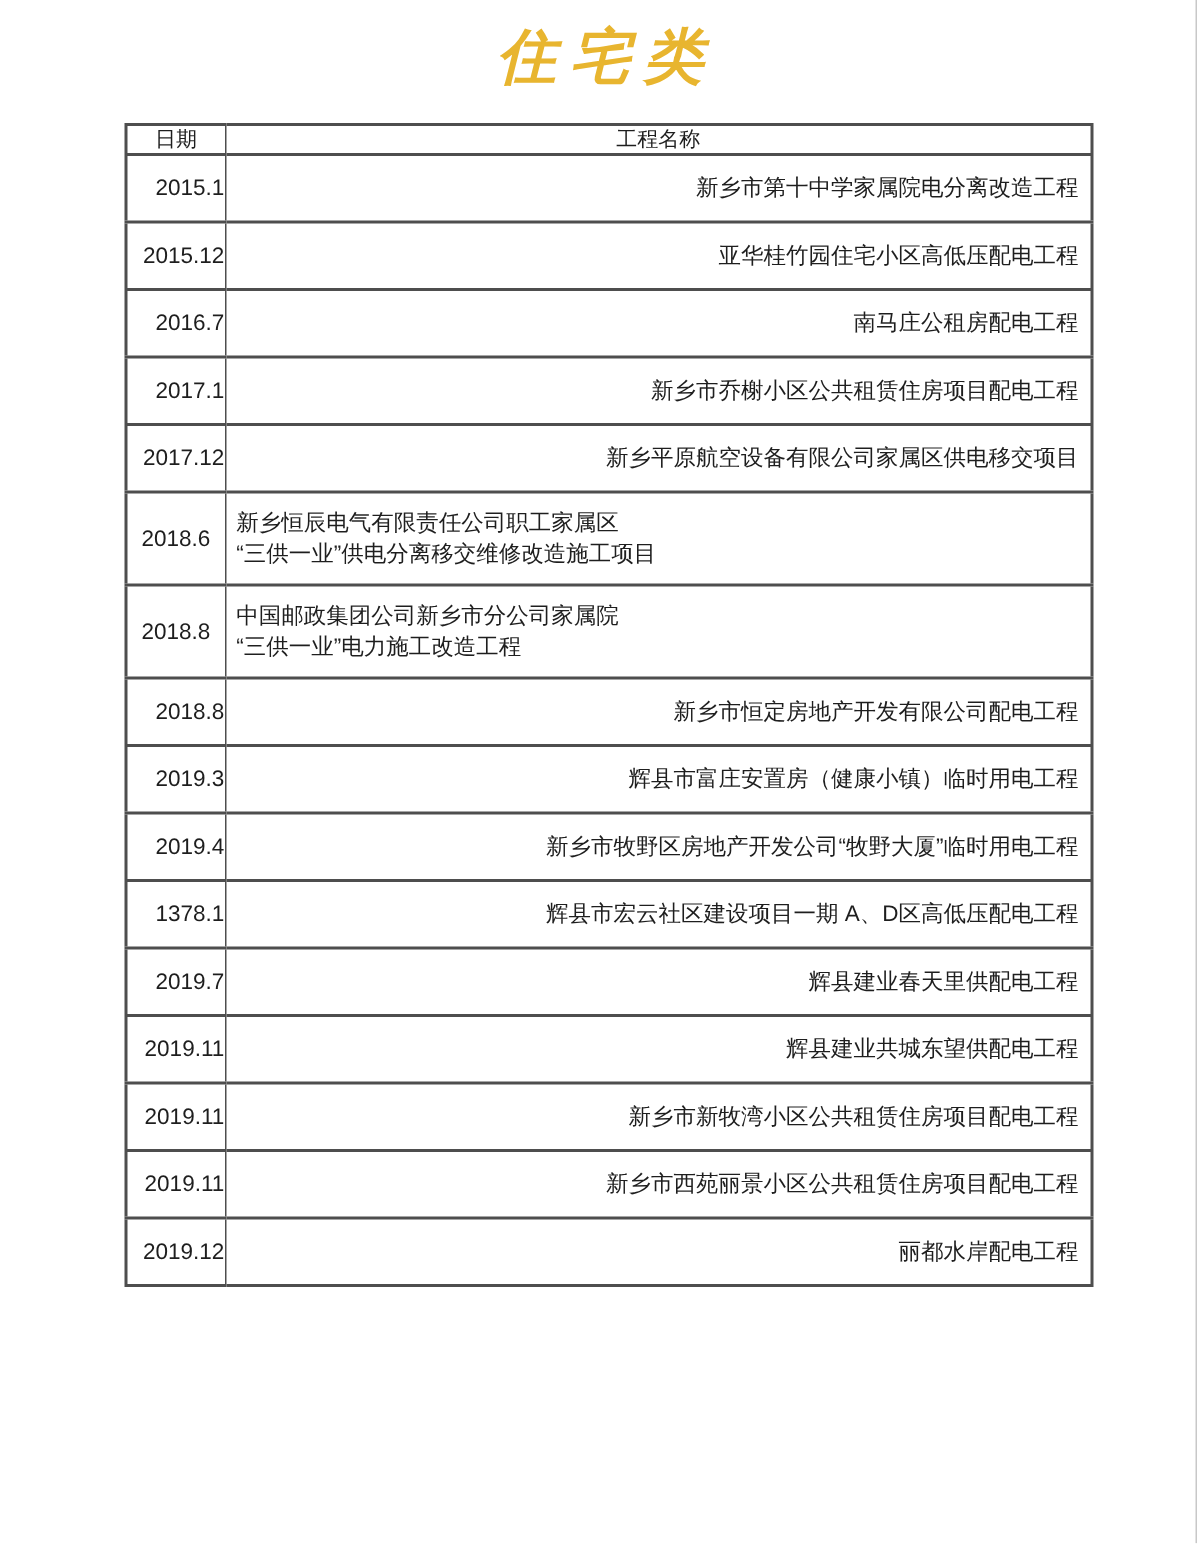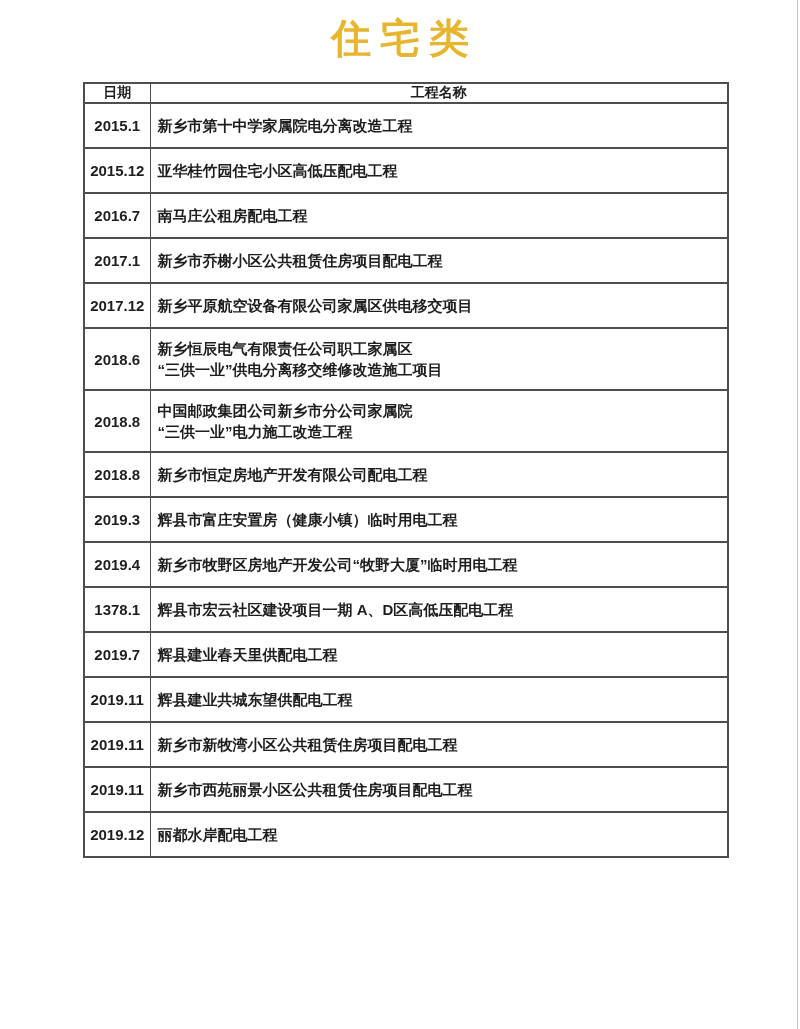--- a/index.html
+++ b/index.html
@@ -26,55 +26,56 @@
   }
   .title {
     margin: 14px 0 0 0;
     text-align: center;
     font-size: 40px;
     line-height: 48px;
     font-weight: 800;
     color: #E8B52F;
     letter-spacing: 9px;
     text-indent: 9px;
+    font-style: italic;
   }
   table.projects {
     margin: 20px 0 0 83px;
     width: 646px;
     table-layout: fixed;
     border-collapse: collapse;
     border: 2px solid #4e4e4e;
   }
   col.c-date  { width: 66px; }
   th, td {
     border: 1px solid #4e4e4e;
     border-top-width: 2px;
     border-bottom-width: 2px;
     color: #1e1e1e;
-    font-weight: 700;
+    font-weight: 400;
     vertical-align: middle;
   }
   thead th {
     height: 18px;
     font-size: 14px;
     padding: 0;
     text-align: center;
   }
   td.date {
     text-align: center;
     font-size: 15px;
     padding: 0;
   }
   td.name {
     text-align: left;
     font-size: 15px;
     line-height: 21px;
     padding: 4px 8px 4px 7px;
   }
-  tr.single td { height: 35px; }
+  tr.single td { height: 35px; text-align: right; }
   tr.double td { height: 52px; }
 </style>
 </head>
 <body>
 
 <div class="page">
   <h1 class="title">住宅类</h1>
 
   <table class="projects">
     <colgroup>

